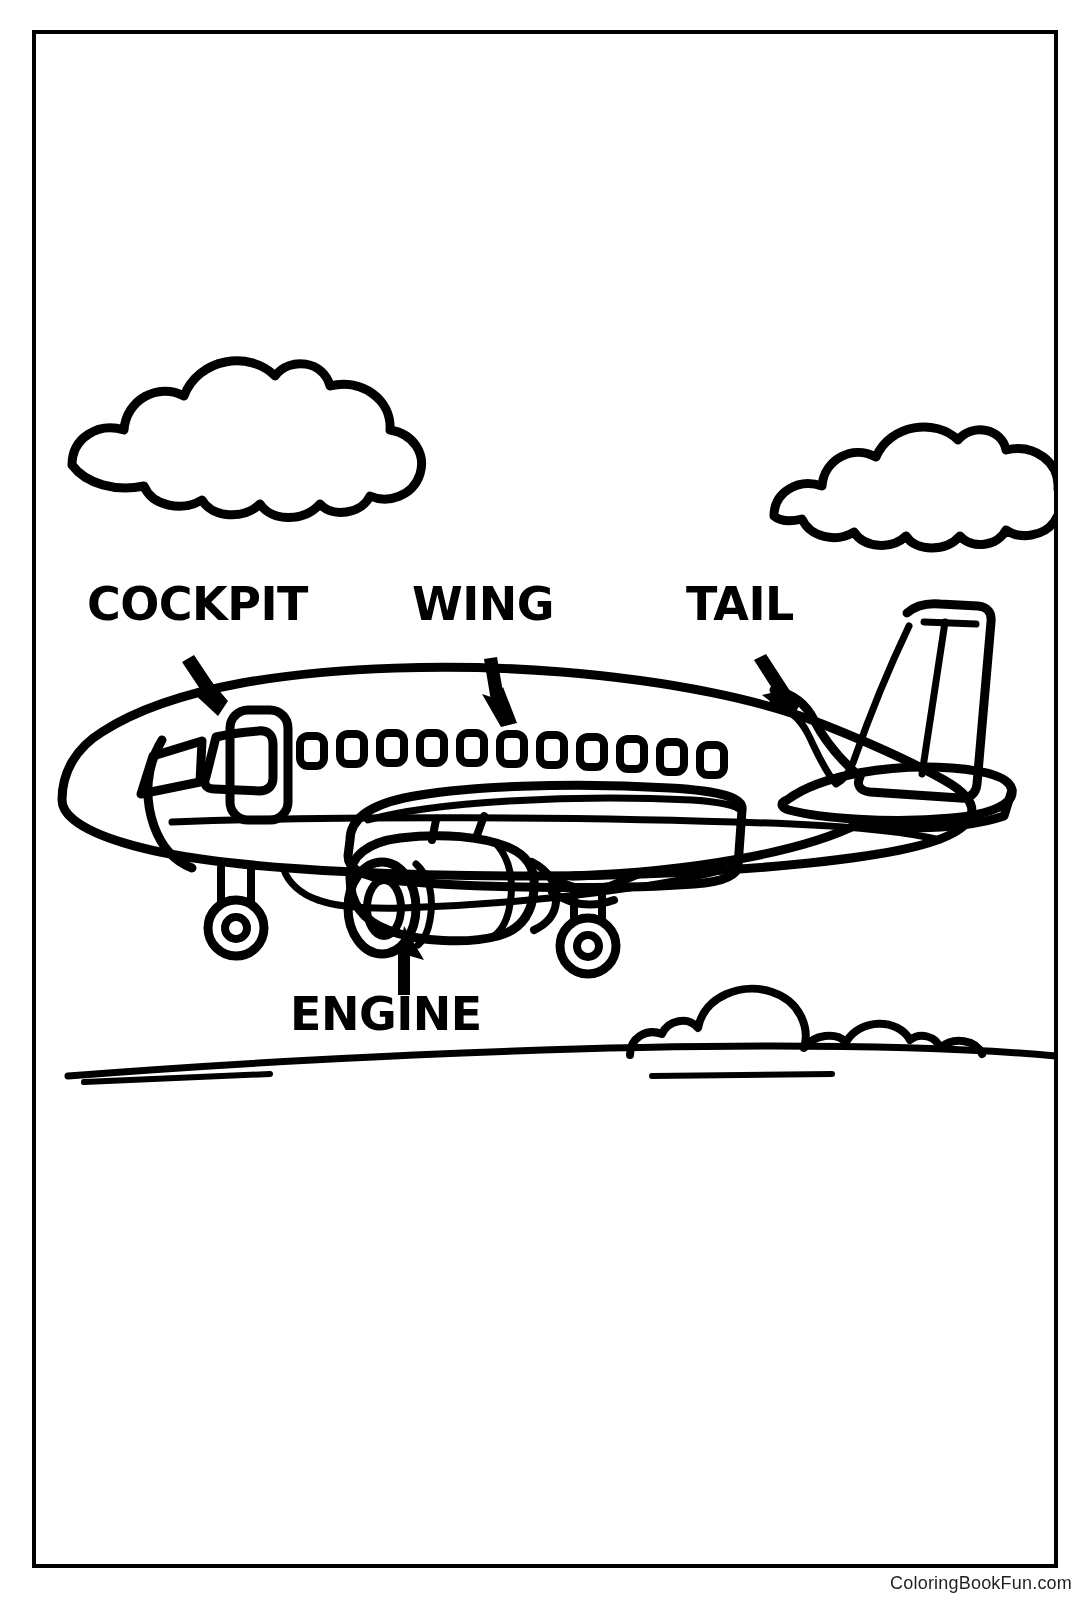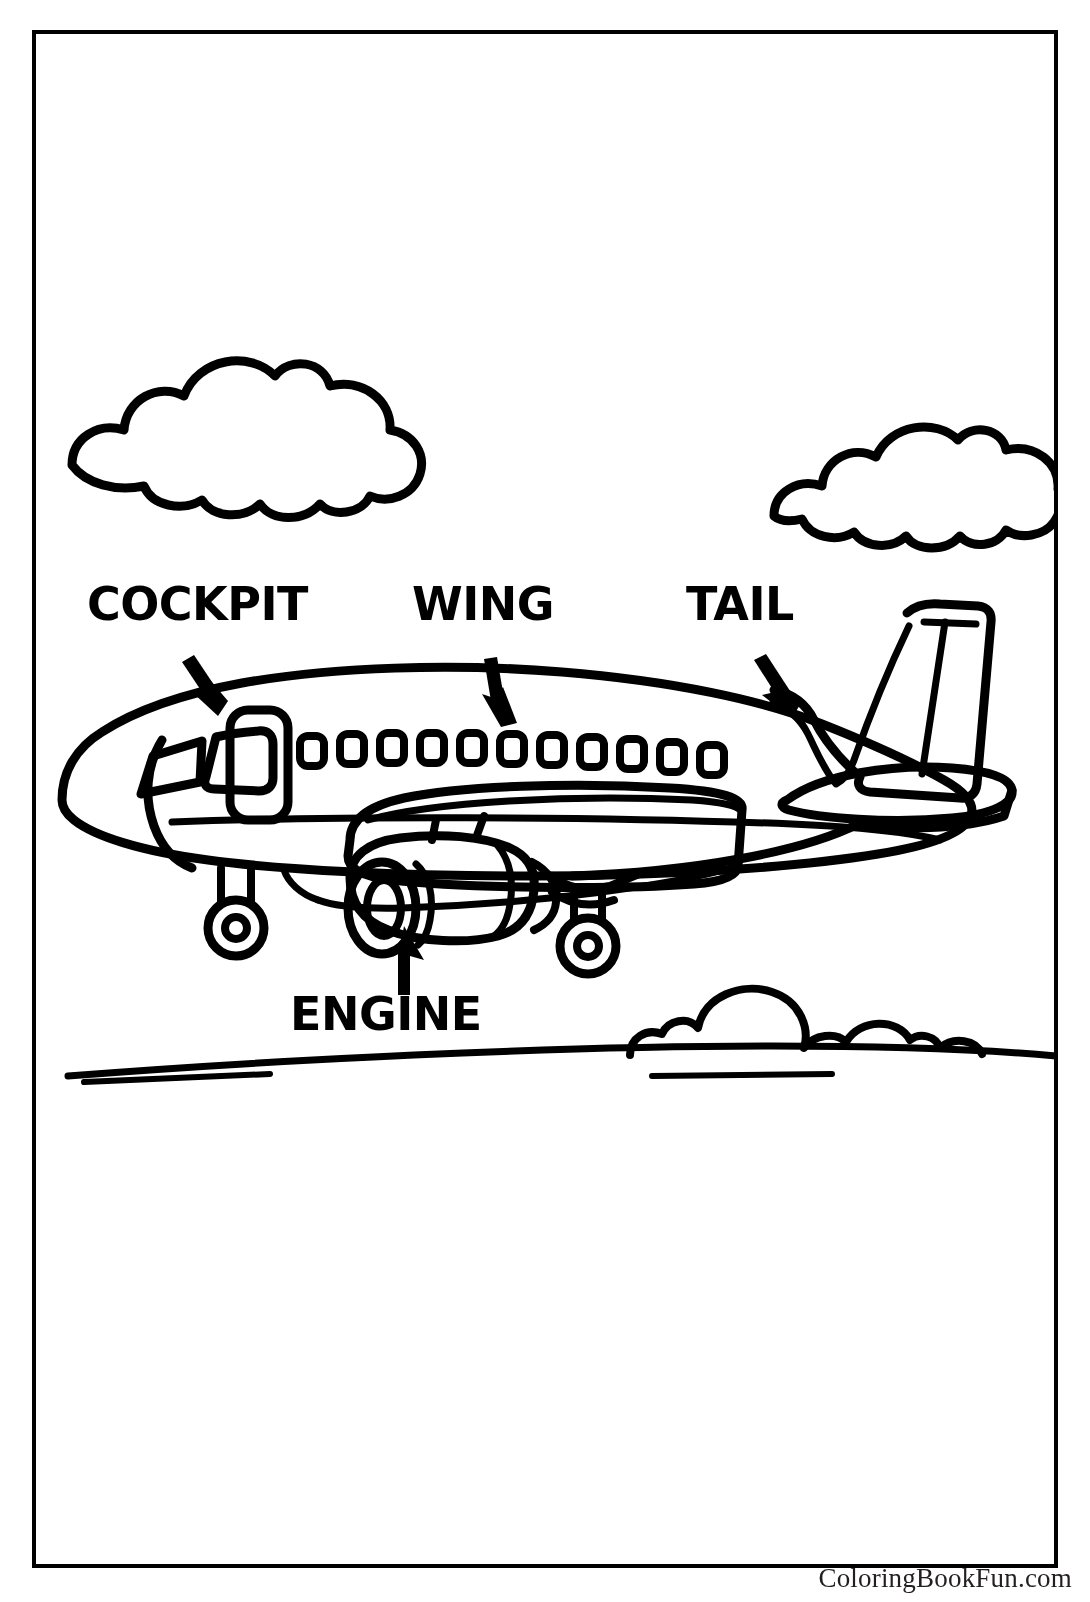--- a/index.html
+++ b/index.html
@@ -43,22 +43,22 @@
   .lbl {
     font-family: "DejaVu Sans", sans-serif;
     font-weight: 700;
     fill: #000000;
     letter-spacing: -0.5px;
   }
   #watermark {
     position: absolute;
     right: 18px;
     bottom: 8px;
-    font-family: Liberation Serif, serif;
-    font-size: 27px;
+    font-family: Liberation Sans, sans-serif;
+    font-size: 18px;
     font-weight: 400;
     color: #231f20;
     letter-spacing: 0.2px;
     white-space: nowrap;
   }
 </style>
 </head>
 <body>
 
 <div id="page">

